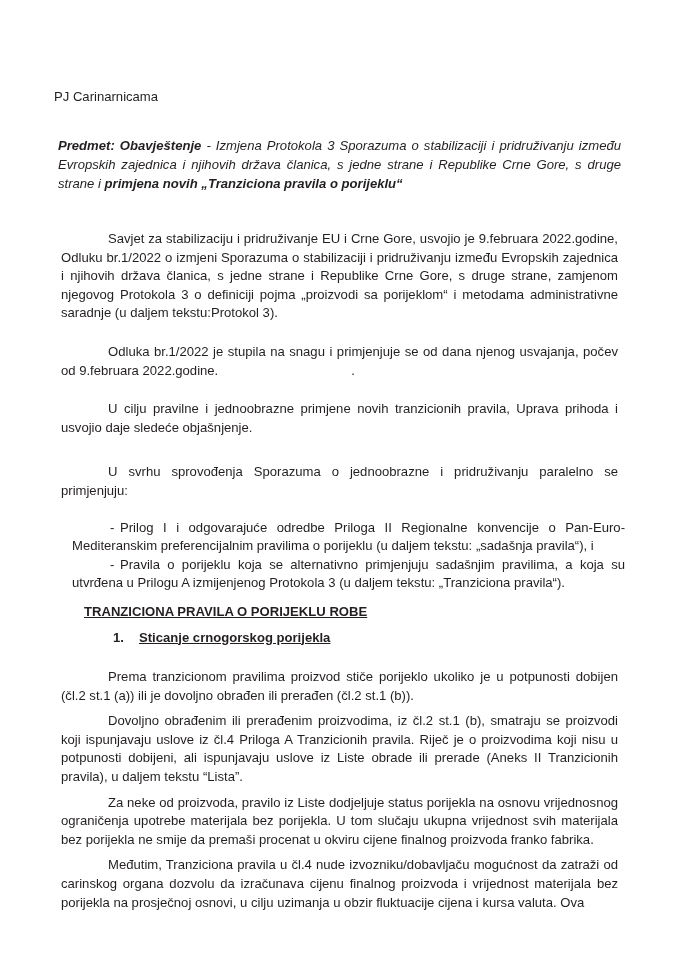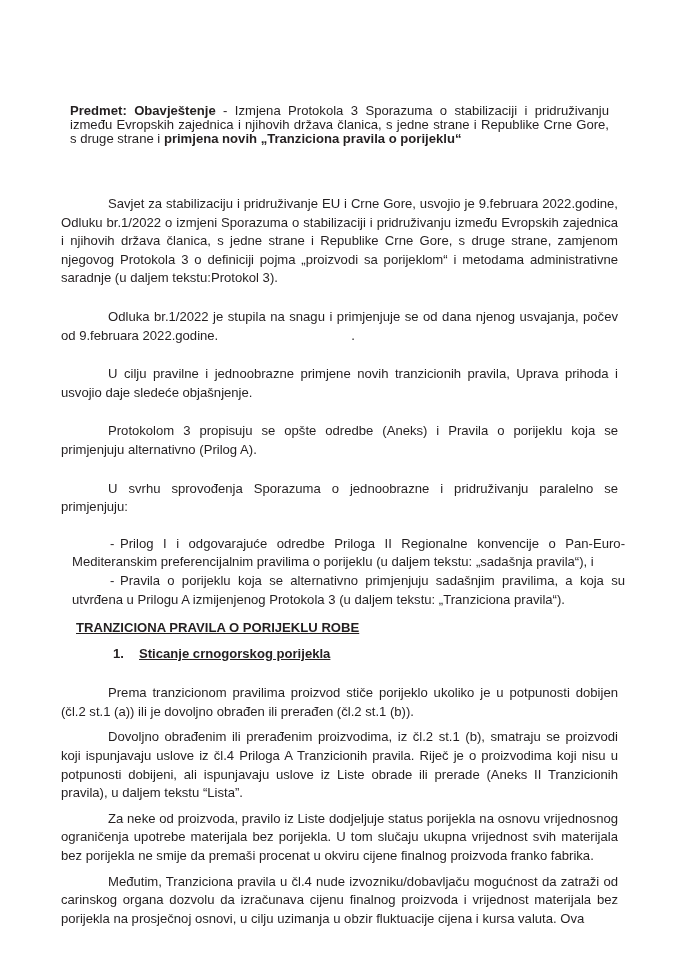--- a/index.html
+++ b/index.html
@@ -42,24 +42,25 @@
     line-height: 18.6px;
     text-align: justify;
     margin: 7px;
     text-indent: 47px;
     -webkit-hyphens: none;
     hyphens: none;
   }
 
   p.subject {
     font-size: 13.1px;
-    line-height: 14px;
+    line-height: 19px;
     text-align: justify;
-    margin: 16px;
+    margin: 4px;
     text-indent: 0;
+    font-style: italic;
   }
 
   .gap-after-subject { height: 26px; }
   .gap-sm { height: 6px; }
   .gap-xs { height: 2px; }
   .gap-md { height: 11px; }
   .gap-lead { height: 14px; }
 
   b, .b { font-weight: bold; }
 
@@ -98,21 +99,21 @@
     font-size: 13.1px;
     line-height: 18.6px;
     margin: 0;
   }
 
   .section-heading {
     font-size: 13.1px;
     line-height: 18.6px;
     font-weight: bold;
     text-decoration: underline;
-    margin: 0 0 0 22px;
+    margin: 0 0 0 30px;
     display: inline-block;
     text-align: right;
   }
   .heading-row { margin-top: 7px; }
 
   .numbered-heading {
     margin: 7px 0 0 0;
     font-size: 13.1px;
     line-height: 18.6px;
     display: flex;
@@ -129,38 +130,38 @@
     text-decoration: underline;
     text-align: right;
   }
 </style>
 </head>
 <body>
 
 <div class="page">
   <div class="doc-body">
 
+    <div class="addressee">PJ Carinarnicama</div>
 
     <p class="subject"><b>Predmet: Obavještenje</b><span> - </span><span>Izmjena Protokola 3 Sporazuma o stabilizaciji i pridruživanju između Evropskih zajednica i njihovih država članica, s jedne strane i Republike Crne Gore, s druge strane i </span><b>primjena novih „Tranziciona pravila o porijeklu“</b></p>
 
     <div class="gap-after-subject"></div>
 
     <p class="para">Savjet za stabilizaciju i pridruživanje EU i Crne Gore, usvojio je 9.februara 2022.godine, Odluku br.1/2022 o izmjeni Sporazuma o stabilizaciji i pridruživanju između Evropskih zajednica i njihovih država članica, s jedne strane i Republike Crne Gore, s druge strane, zamjenom njegovog Protokola 3 o definiciji pojma „proizvodi sa porijeklom“ i metodama administrativne saradnje (u daljem tekstu:Protokol 3).</p>
 
     <div class="gap-sm"></div>
 
     <p class="para"><span>Odluka br.1/2022 je stupila na snagu i primjenjuje se od dana njenog usvajanja, počev od 9.februara 2022.godine.</span><span class="stray-dot">.</span></p>
 
     <div class="gap-sm"></div>
 
     <p class="para">U cilju pravilne i jednoobrazne primjene novih tranzicionih pravila, Uprava prihoda i usvojio daje sledeće objašnjenje.</p>
 
     <div class="gap-sm"></div>
 
-    <p class="para">Protokolom 3 propisuju se opšte odredbe (Aneks) i Pravila o porijeklu koja se primjenjuju alternativno (Prilog A).</p>
 
     <div class="gap-sm"></div>
 
     <p class="para">U svrhu sprovođenja Sporazuma o jednoobrazne i pridruživanju paralelno se primjenjuju:</p>
 
     <div class="gap-md"></div>
 
     <ul class="bullet-list">
       <li class="bullet-item">
         <span class="dash">-</span>

